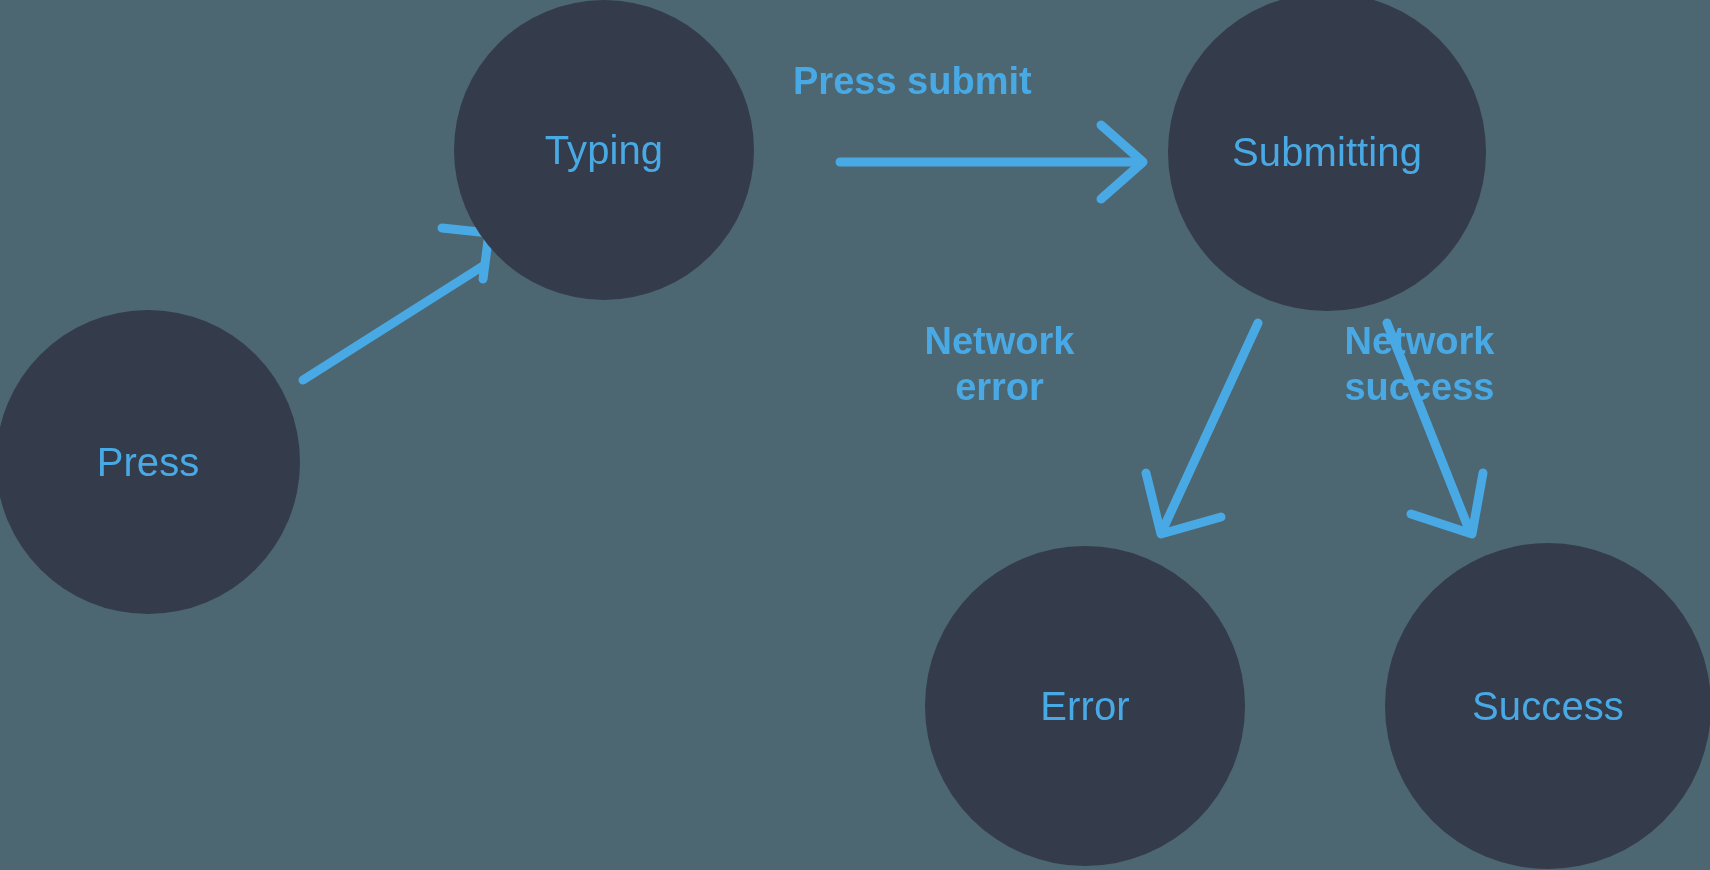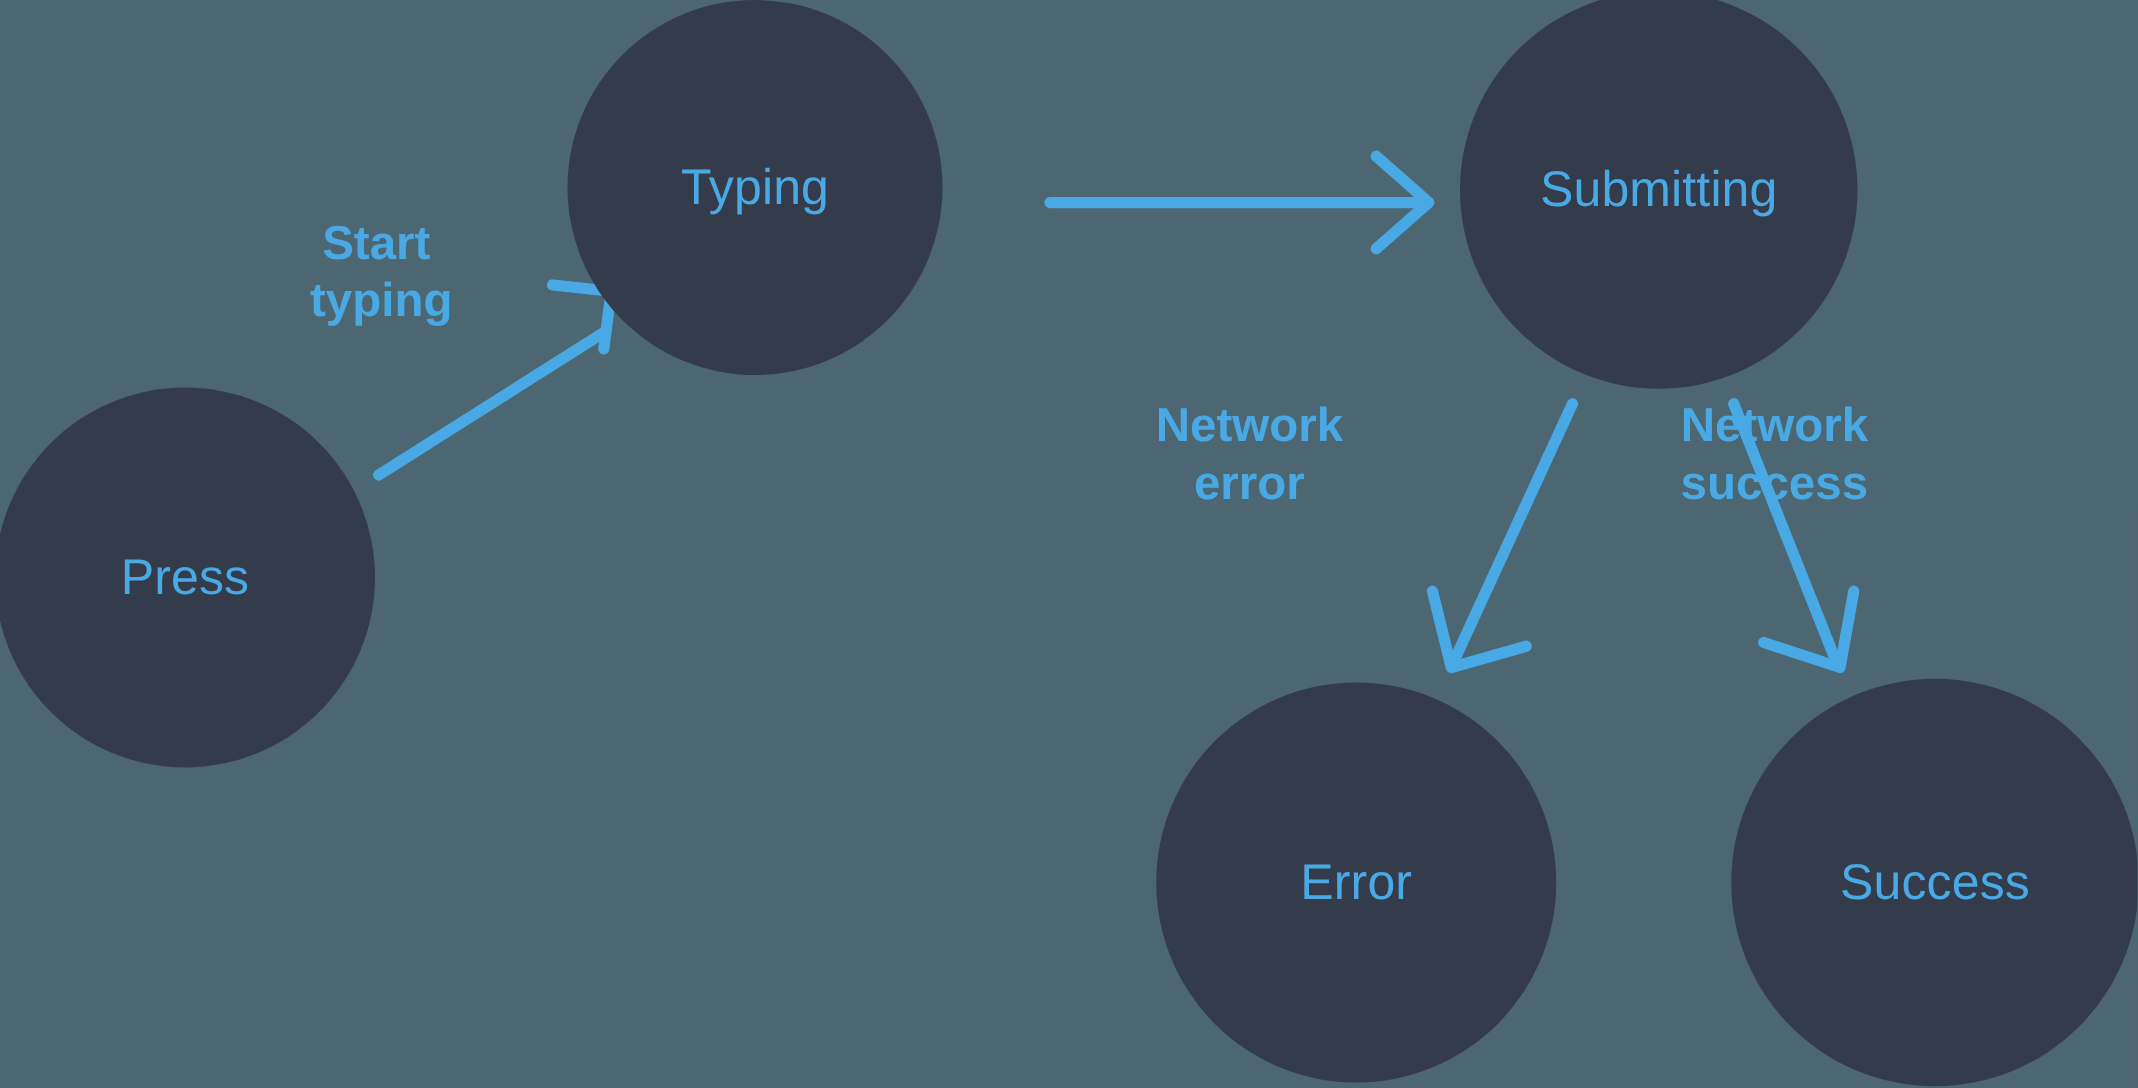--- a/index.html
+++ b/index.html
@@ -92,23 +92,22 @@
   </div>
 
   <div class="node" style="left:925px; top:546px; width:320px; height:320px;">
     <span class="node-label">Error</span>
   </div>
 
   <div class="node" style="left:1385px; top:543px; width:326px; height:326px;">
     <span class="node-label">Success</span>
   </div>
 
-  <div class="edge-label" style="left:248px; top:172px; width:106px;">Start
-typing</div>
 
+  <div class="edge-label nowrap" style="left:793px; top:58px; width:228px;">Press submit</div>
 
   <div class="edge-label" style="left:921px; top:318px; width:157px;">Network
 error</div>
 
   <div class="edge-label" style="left:1343px; top:318px; width:153px;">Network
 success</div>
 
 </div>
 
 </body></html>

